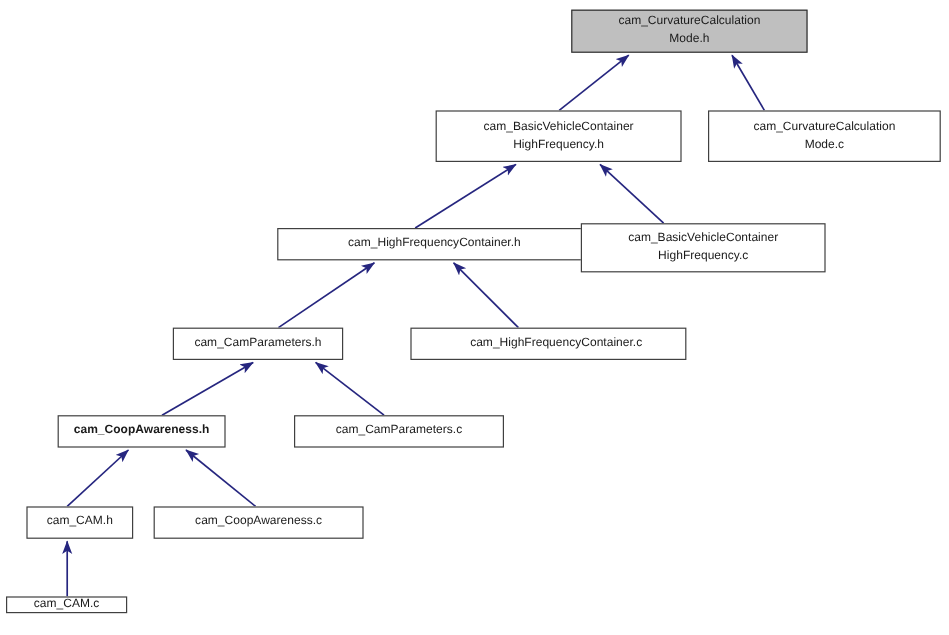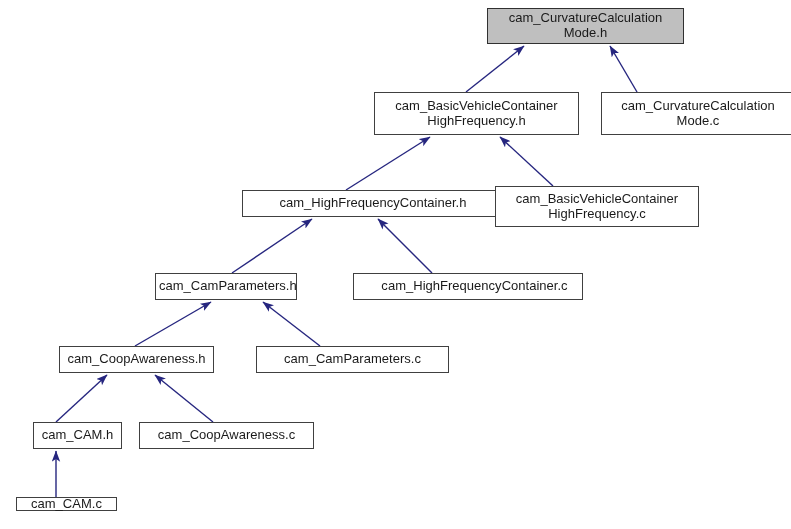--- a/index.html
+++ b/index.html
@@ -22,30 +22,29 @@
     top: 0;
     width: 791px;
     height: 529px;
   }
   .node {
     position: absolute;
     box-sizing: border-box;
     border: 1px solid #404040;
     background: #ffffff;
     color: #1a1a1a;
-    font-size: 13px;
+    font-size: 10px;
     line-height: 14.6px;
     text-align: center;
     display: flex;
     align-items: center;
     justify-content: center;
     white-space: pre-line;
     letter-spacing: 0.02px;
     z-index: 2;
-    margin-left: 11px;
   }
   .node.highlight {
     background: #bfbfbf;
     border: 1px solid #303030;
   }
   .node-label {
     display: block;
     width: 100%;
     padding: 0 3px;
     box-sizing: border-box;
@@ -82,20 +81,20 @@
 Mode.h</span></div>
       <div class="node" style="left: 363px; top: 92px; width: 205px; height: 43px;"><span class="node-label">cam_BasicVehicleContainer
 HighFrequency.h</span></div>
       <div class="node" style="left: 590px; top: 92px; width: 194px; height: 43px;"><span class="node-label">cam_CurvatureCalculation
 Mode.c</span></div>
       <div class="node" style="left: 231px; top: 190px; width: 262px; height: 27px;"><span class="node-label">cam_HighFrequencyContainer.h</span></div>
       <div class="node" style="left: 484px; top: 186px; width: 204px; height: 41px;"><span class="node-label">cam_BasicVehicleContainer
 HighFrequency.c</span></div>
       <div class="node" style="left: 144px; top: 273px; width: 142px; height: 27px;"><span class="node-label">cam_CamParameters.h</span></div>
       <div class="node" style="left: 342px; top: 273px; width: 230px; height: 27px; padding-left: 13px;"><span class="node-label">cam_HighFrequencyContainer.c</span></div>
-      <div class="node" style="left: 48px; top: 346px; width: 155px; height: 27px;"><span class="node-label">cam_CoopAwareness.h</span></div>
-      <div class="node" style="left: 245px; top: 346px; width: 193px; height: 27px;"><span class="node-label">cam_CamParameters.c</span></div>
+      <div class="node" style="left: 48px; top: 346px; width: 140px; height: 27px; font-weight: bold;"><span class="node-label">cam_CoopAwareness.h</span></div>
+      <div class="node" style="left: 245px; top: 346px; width: 175px; height: 27px;"><span class="node-label">cam_CamParameters.c</span></div>
       <div class="node" style="left: 22px; top: 422px; width: 89px; height: 27px;"><span class="node-label">cam_CAM.h</span></div>
       <div class="node" style="left: 128px; top: 422px; width: 175px; height: 27px;"><span class="node-label">cam_CoopAwareness.c</span></div>
       <div class="node" style="left: 5px; top: 497px; width: 101px; height: 14px;"><span class="node-label">cam_CAM.c</span></div>
     </div>
 
 </div>
 
 </body></html>

